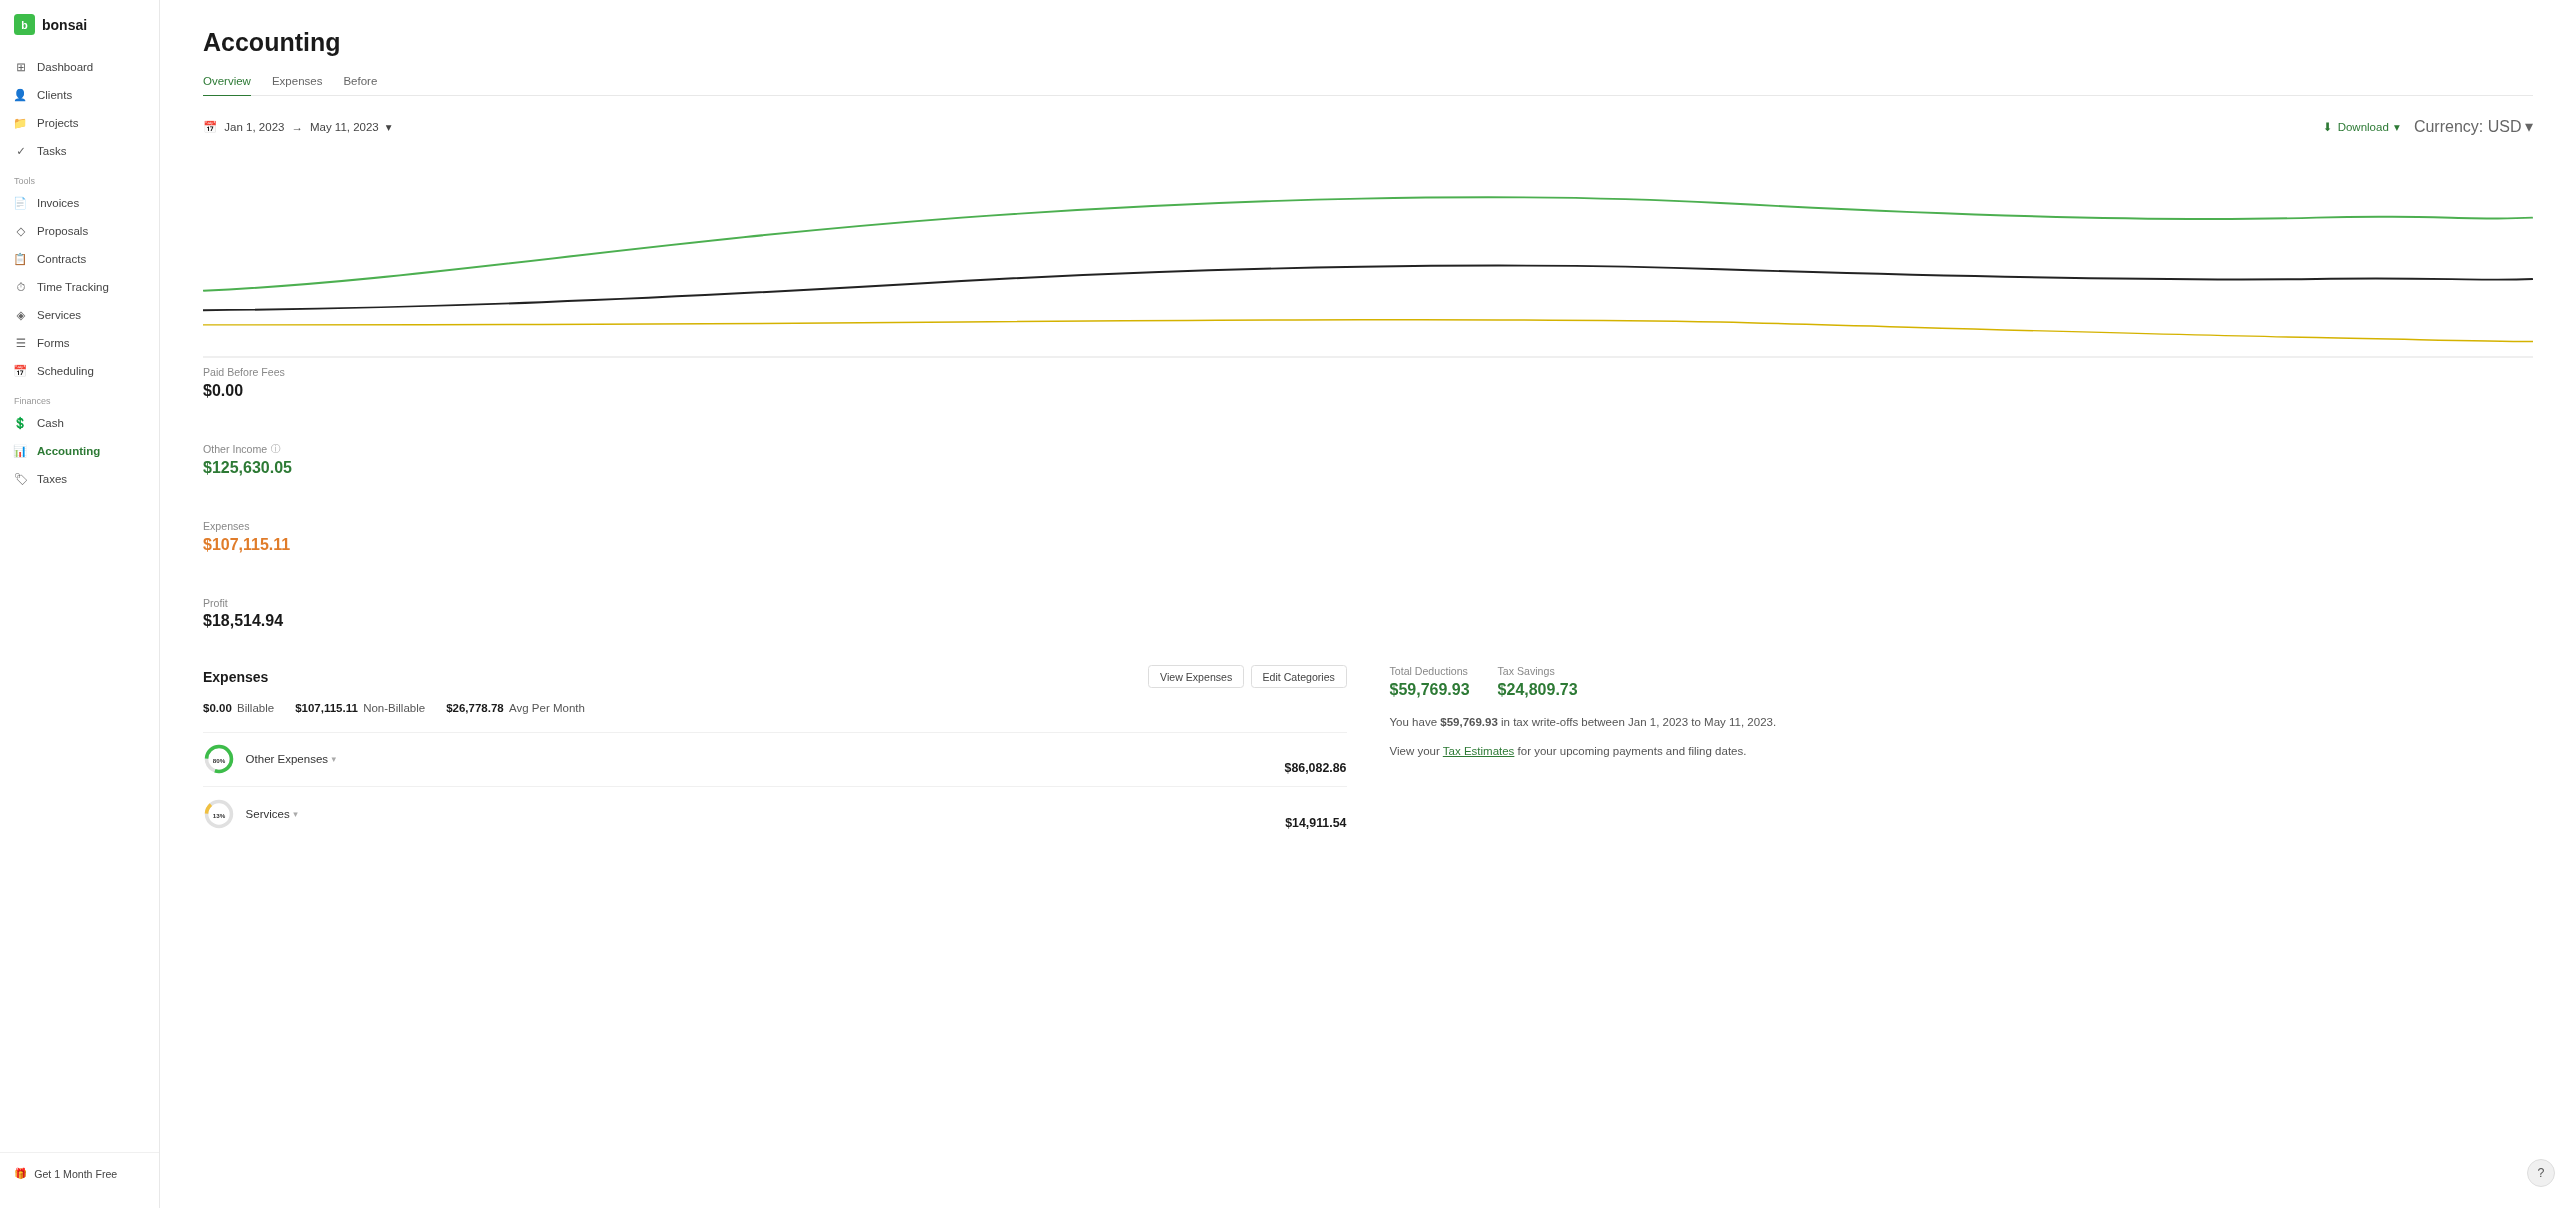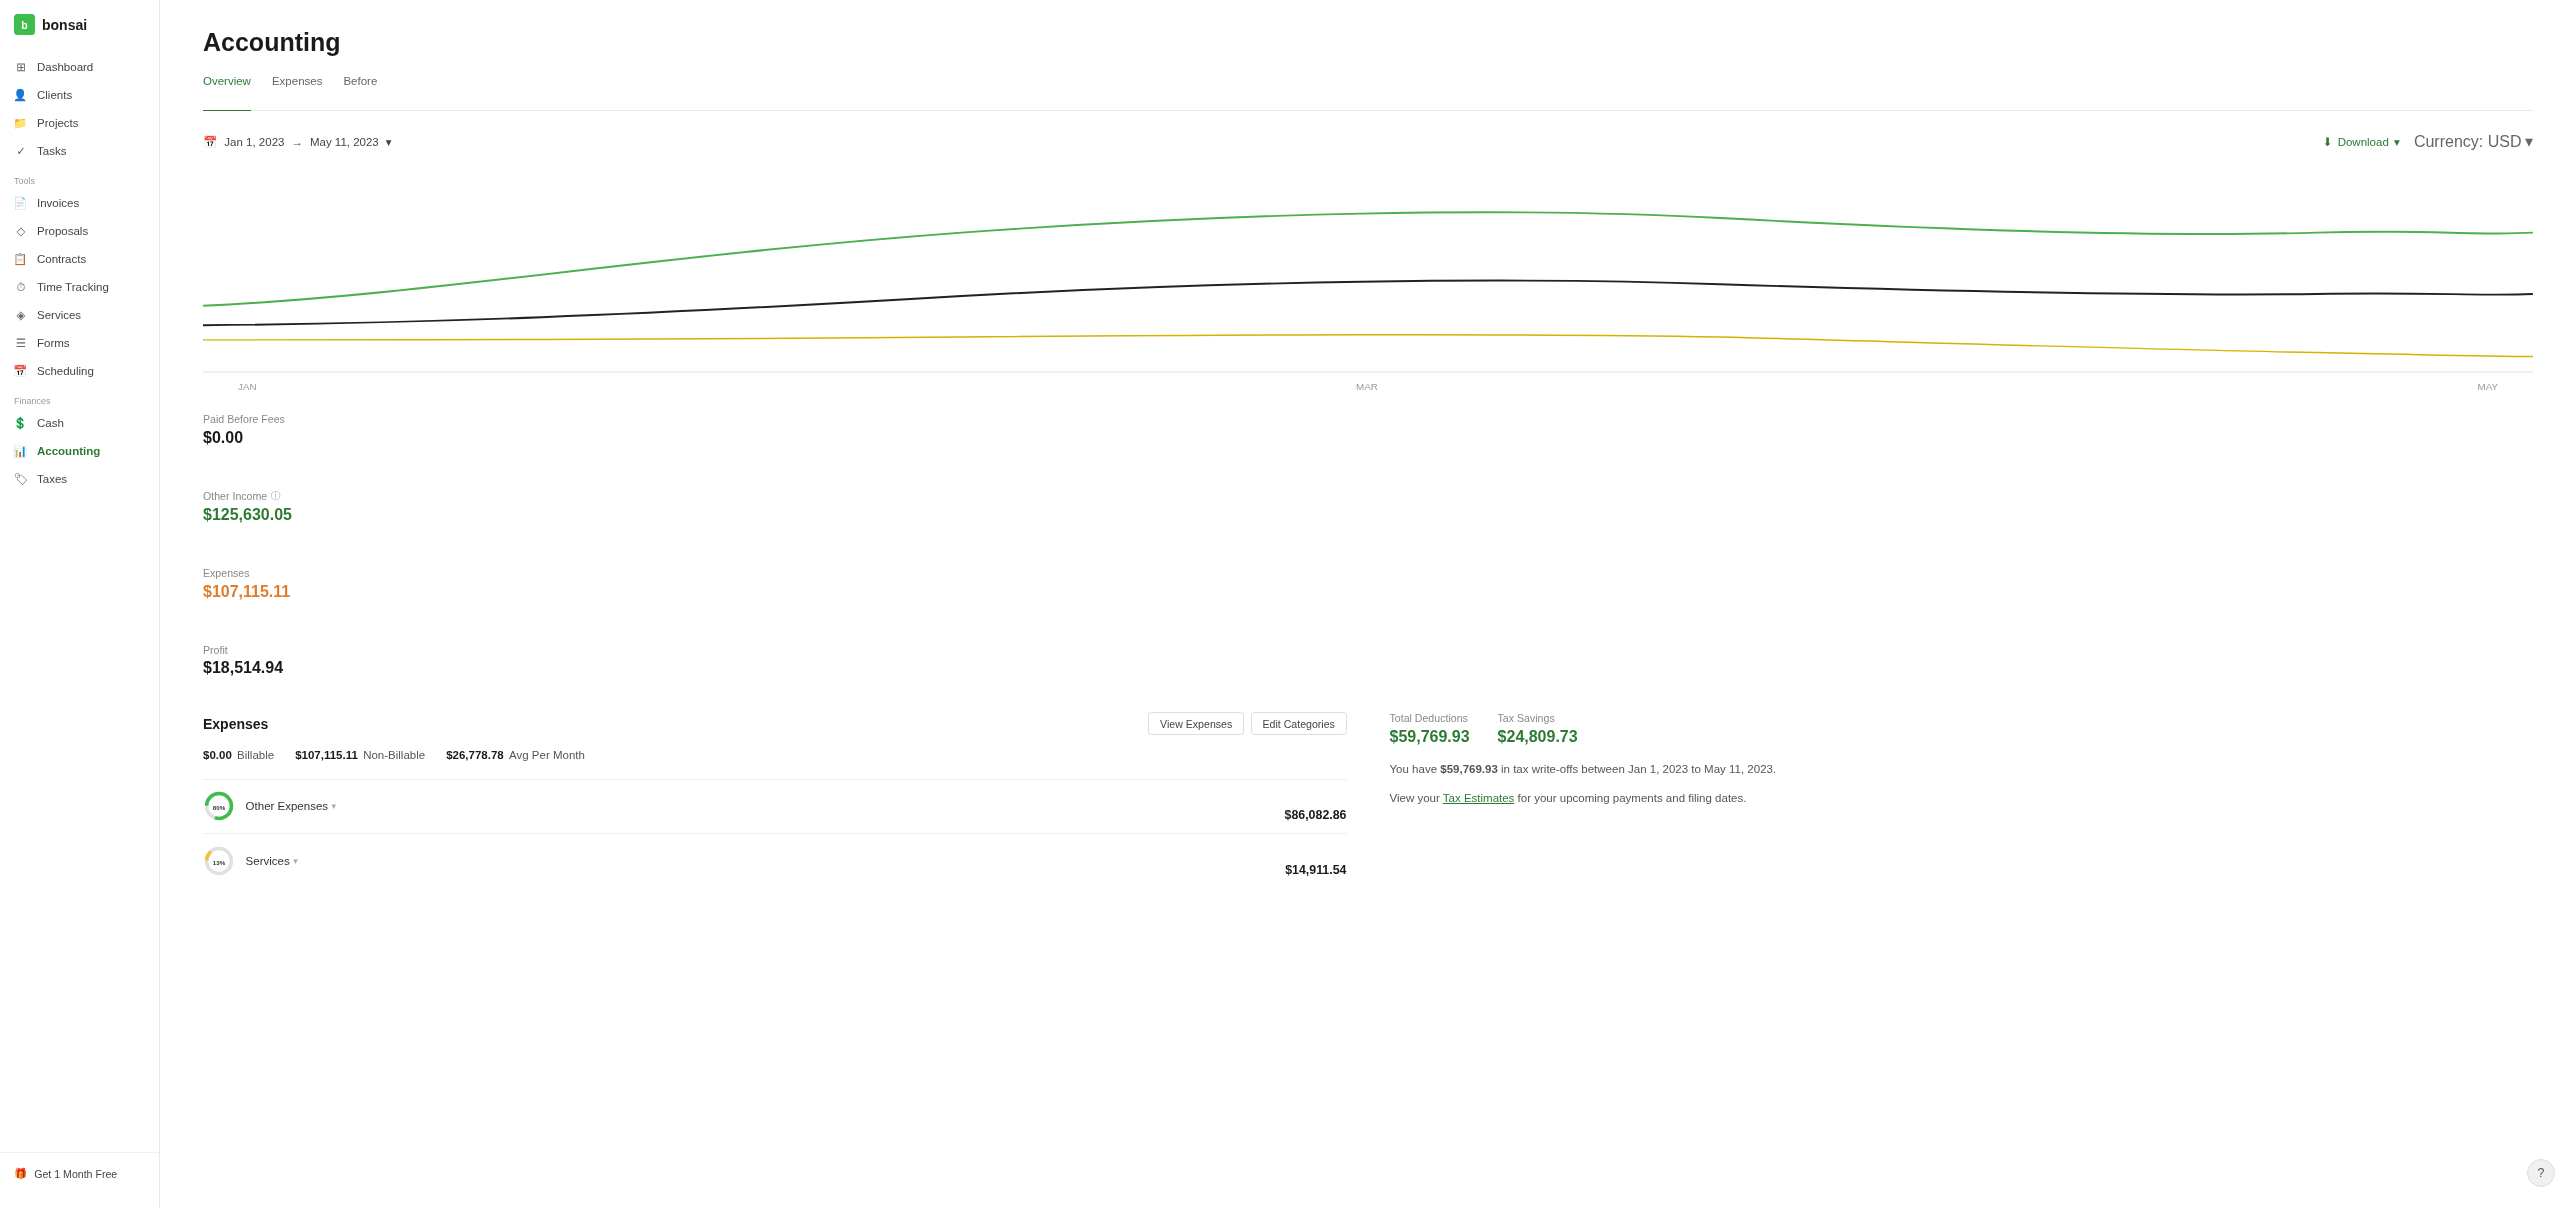--- a/index.html
+++ b/index.html
@@ -104,21 +104,21 @@
     
     .tabs {
       display: flex;
       gap: 21px;
       border-bottom: 0.9px solid #e8e8e8;
       margin-bottom: 21px;
     }
     .tab {
       font-size: 11.5px;
       color: #666;
-      padding-bottom: 23px;
+      padding-bottom: 8px;
       cursor: pointer;
       border-bottom: 1.8px solid transparent;
       margin-bottom: -0.9px;
     }
     .tab.active {
       color: #2d7a35;
       border-bottom: 1.8px solid #2d7a35;
       font-weight: 500;
     }
 
@@ -450,25 +450,20 @@
       <svg width="100%" height="100%" viewBox="0 0 860 200" preserveAspectRatio="none">
 
         <path d="M 0,130 C 80,120 160,80 280,55 C 380,35 480,28 560,40 C 640,52 720,60 780,55 C 820,52 840,58 860,55" fill="none" stroke="#4caf50" stroke-width="2"></path>
 
         <path d="M 0,150 C 80,148 160,140 280,120 C 380,105 480,100 560,108 C 640,115 720,120 780,118 C 820,116 840,120 860,118" fill="none" stroke="#222" stroke-width="2"></path>
 
         <path d="M 0,165 C 80,165 160,165 280,162 C 380,160 480,158 560,162 C 640,168 720,175 780,178 C 820,180 840,182 860,182" fill="none" stroke="#d4b200" stroke-width="1.5"></path>
 
         <line x1="0" y1="198" x2="860" y2="198" stroke="#e0e0e0" stroke-width="1"></line>
       </svg>
-    </div>
-    <div class="chart-labels">
-      <span>JAN</span>
-      <span>MAR</span>
-      <span>MAY</span>
     </div>
   </div>
 
   <div class="stats-row">
     <div class="stat-item">
       <div class="stat-label">Paid Before Fees</div>
       <div class="stat-value">$0.00</div>
     </div>
     <div class="stat-item">
       <div class="stat-label">

